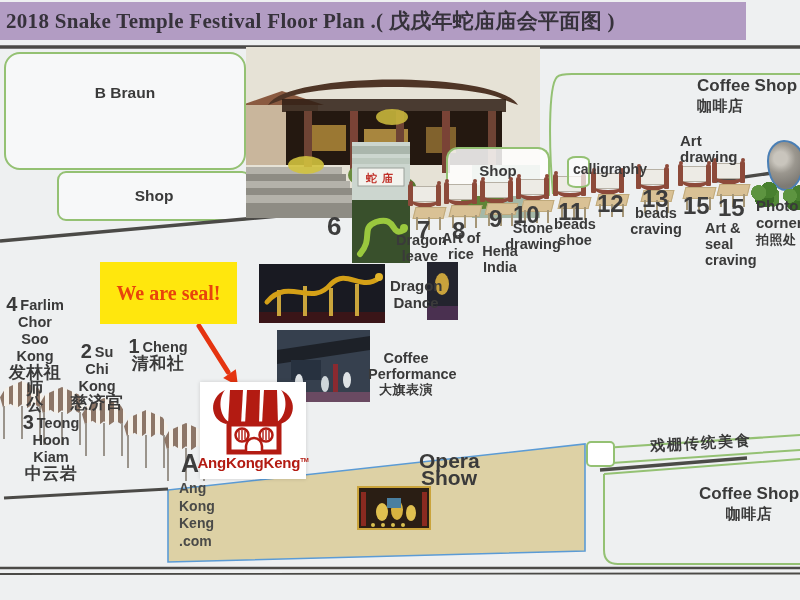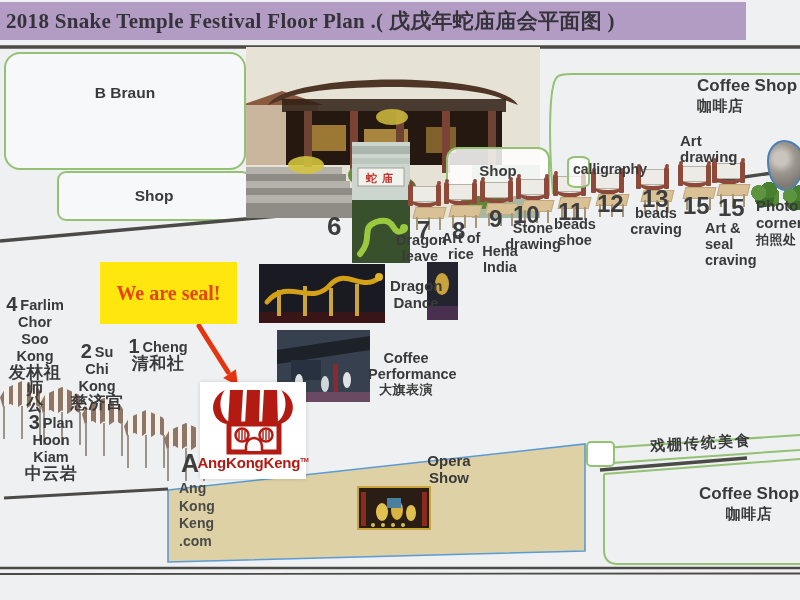--- a/index.html
+++ b/index.html
@@ -366,21 +366,21 @@
   <div class="tlabel" style="left:70px;top:343px;width:54px;">
     <div><span class="tnum">2</span><span>Su Chi</span></div>
     <div>Kong</div>
     <div class="cjk">慈济宫</div>
   </div>
   <div class="tlabel" style="left:128px;top:338px;width:60px;">
     <div><span class="tnum">1</span><span>Cheng</span></div>
     <div class="cjk">清和社</div>
   </div>
   <div class="tlabel" style="left:22px;top:414px;width:58px;">
-    <div><span class="tnum">3</span><span>Plan</span></div>
+    <div><span class="tnum">3</span><span>Teong</span></div>
     <div>Hoon</div>
     <div>Kiam</div>
     <div class="cjk">中云岩</div>
   </div>
   <div style="position:absolute;left:181px;top:449px;font-weight:800;font-size:25px;color:#3d3d3d;z-index:6;">A</div>
   <div class="lbl" style="left:179px;top:480px;width:48px;font-size:14px;line-height:17.5px;color:#4a4a48;">
     <div>Ang</div>
     <div>Kong</div>
     <div>Keng</div>
     <div>.com</div>
@@ -429,21 +429,21 @@
       <rect x="29" y="42" width="50" height="28" fill="#fff" stroke="#b31b12" stroke-width="5"></rect>
       <circle cx="42" cy="53" r="6.5" fill="#fff" stroke="#b31b12" stroke-width="2.5"></circle>
       <path d="M39,48.5 L39,57.5 M42,48 L42,58 M45,48.5 L45,57.5" stroke="#b31b12" stroke-width="1.4"></path>
       <circle cx="66" cy="53" r="6.5" fill="#fff" stroke="#b31b12" stroke-width="2.5"></circle>
       <path d="M63,48.5 L63,57.5 M66,48 L66,58 M69,48.5 L69,57.5" stroke="#b31b12" stroke-width="1.4"></path>
       <path d="M46,69 L46,64 A8,8 0 0 1 62,64 L62,69" fill="#fff" stroke="#b31b12" stroke-width="2.5"></path>
     </svg>
     <div class="logo-text"><span>AngKongKeng</span><sup>TM</sup></div>
   </div>
 
-  <div class="lbl center" style="left:419px;top:452px;width:60px;font-size:15px;line-height:17px;">
+  <div class="lbl center" style="left:419px;top:452px;width:60px;font-size:21px;line-height:17px;">
     <div>Opera</div>
       <div>Show</div>
   </div>
   <div class="ph" style="left:357px;top:486px;width:74px;height:44px;z-index:4;">
     <svg width="74" height="44" viewBox="0 0 74 44">
       <rect width="74" height="44" fill="#2a1e14"></rect>
       <rect x="1" y="1" width="72" height="42" fill="none" stroke="#caa43c" stroke-width="2"></rect>
       <rect x="4" y="6" width="5" height="34" fill="#8a2a20"></rect>
       <rect x="65" y="6" width="5" height="34" fill="#8a2a20"></rect>
       <ellipse cx="25" cy="26" rx="6" ry="9" fill="#e0c050"></ellipse>

